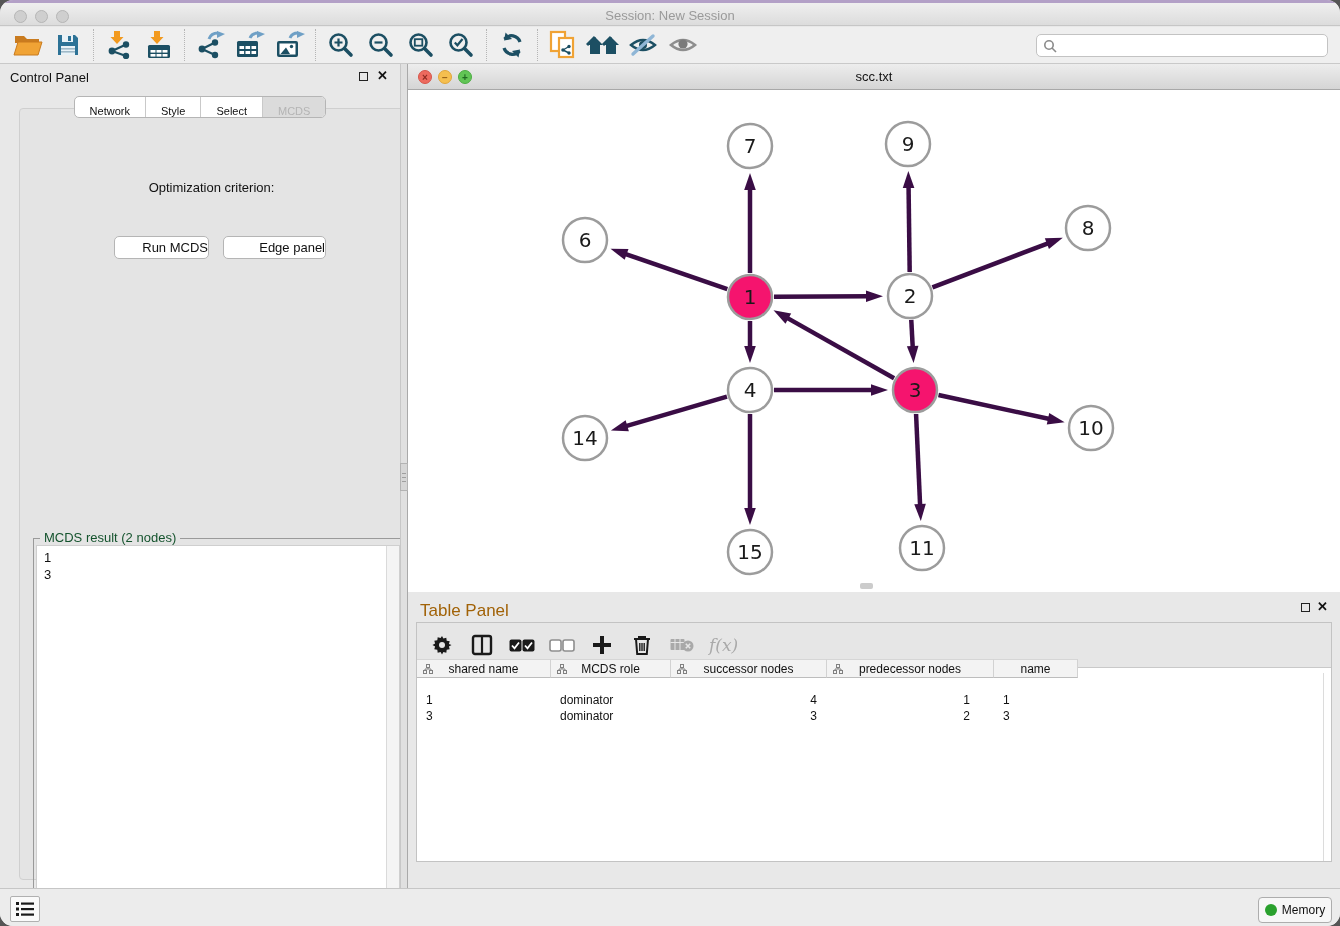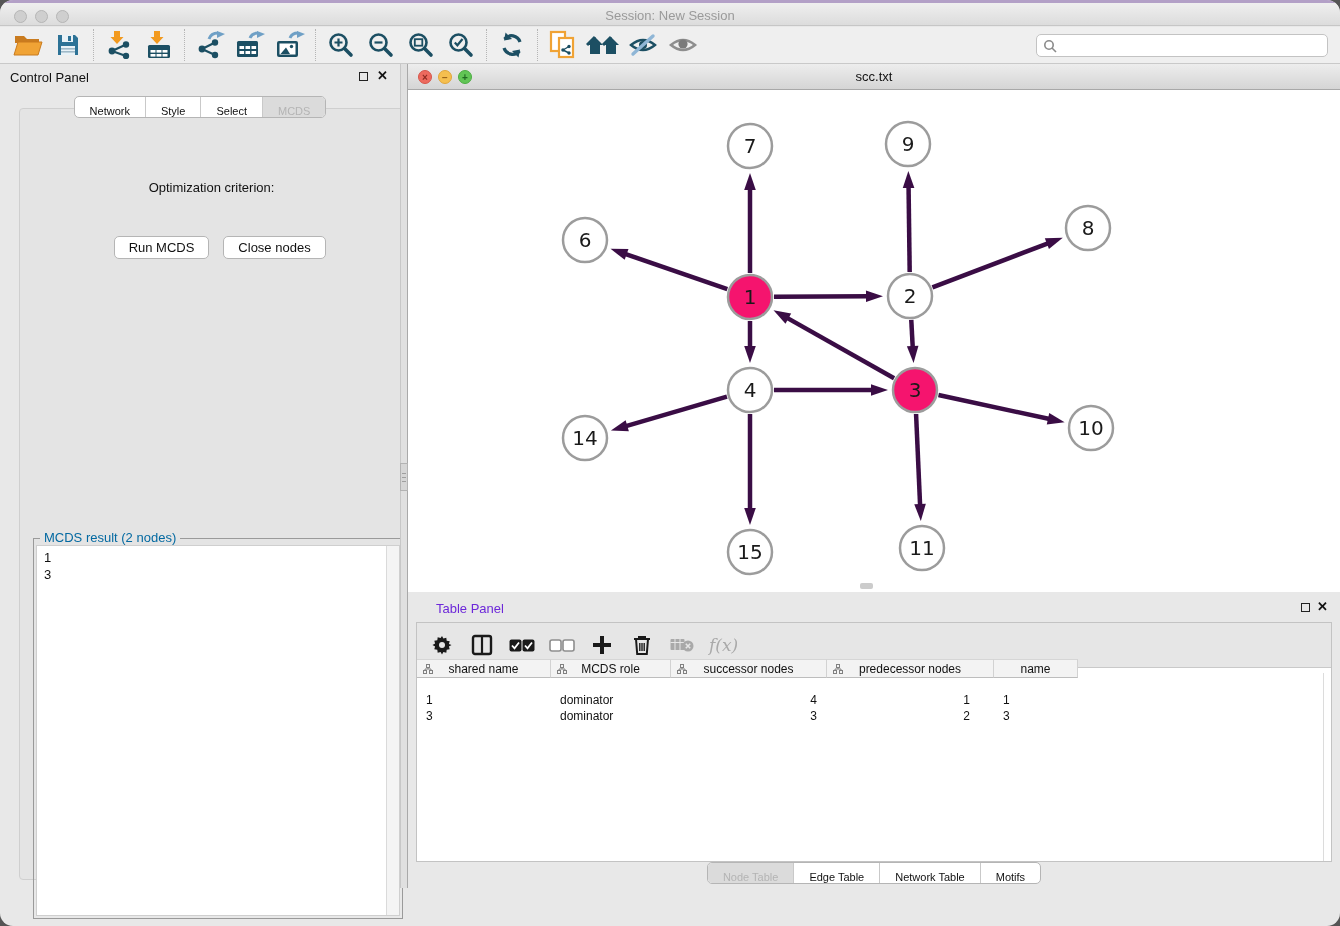--- a/index.html
+++ b/index.html
@@ -46,28 +46,28 @@
 
   .cp-body { position:absolute; left:8px; top:44px; width:385px; height:772px; background:#E4E4E4;
              border:1px solid #CFCFCF; border-radius:4px;margin-left:11px; }
   .opt-label { position:absolute; top:71px; left:0; width:100%; text-align:center; font-size:13px; color:#111; }
   .combo { position:absolute; top:93px; left:45px; width:310px; height:23px; background:#FFF;
            border:1px solid #B5B5B5; border-radius:5px; font-size:13px; color:#111;
            display:flex; align-items:center; padding-left:12px; }
   .combo .chevrons { position:absolute; right:7px; top:1px; display:flex; flex-direction:column;
                      line-height:10px; font-size:9px; color:#444; font-weight:bold; }
   .btn { display:inline-block; background:#FFF; border:1px solid #B5B5B5; border-radius:5px;
-         font-size:13px; color:#111; height:23px; line-height:21px; text-align:center; }
+         font-size:13px; color:#111; height:23px; line-height:21px; text-align:right; }
   .btn-run   { position:absolute; top:127px; left:94px;  width:95px; }
   .btn-close { position:absolute; top:127px; left:203px; width:103px; }
 
   .fieldset { position:absolute; left:13px; top:429px; width:370px; height:381px;
               border:1px solid #9A9A9A; }
   .fieldset .legend { position:absolute; top:-9px; left:6px; background:#E4E4E4; padding:0 4px;
-                      font-size:13px; color:#0369a1; }
+                      font-size:13px; color:#14532d; }
   .result-box { position:absolute; left:2px; top:6px; right:2px; bottom:2px; background:#FFF;
                 border:1px solid #CFCFCF; font-size:13px; color:#111; }
   .result-text { position:absolute; left:7px; top:3px; right:18px; bottom:2px; white-space:pre;
                  line-height:17px; overflow:hidden; }
   .result-scroll { position:absolute; right:0; top:0; bottom:0; width:13px; background:#F4F4F4;
                    border-left:1px solid #DADADA; }
 
   
   .vdivider { position:absolute; left:400px; top:64px; width:8px; height:824px; background:#E0E0E0;
               border-left:1px solid #C7C7C7; border-right:1px solid #A9A9A9; }
@@ -83,21 +83,21 @@
   .mac { position:absolute; top:6px; width:14px; height:14px; border-radius:50%;
          font-size:10px; font-weight:bold; text-align:center; line-height:13px; }
   .mac.red    { left:10px; background:#ED6A5E; border:1px solid #D6554A; color:#8E2A21; }
   .mac.yellow { left:30px; background:#F5BF4F; border:1px solid #E0A63B; color:#99641A; }
   .mac.green  { left:50px; background:#61C555; border:1px solid #4CAD42; color:#1F6B22; }
   .canvas { position:absolute; left:0; top:26px; width:932px; height:501px; background:#FFF; }
   .hthumb { position:absolute; left:452px; bottom:2px; width:13px; height:6px; background:#CCC; border-radius:2px; }
 
   
   .tpanel { position:absolute; left:408px; top:595px; width:932px; height:293px; background:#E8E8E8; }
-  .tpanel .ph-title { position:absolute; left:28px; top:6px; font-size:13px; color:#6d28d9; }
+  .tpanel .ph-title { position:absolute; left:12px; top:6px; font-size:17px; color:#a16207; }
   .tpanel .ph-float { right:30px; } .tpanel .ph-close { right:12px; }
   .tcontainer { position:absolute; left:8px; top:27px; width:916px; height:240px; background:#FFF;
                 border:1px solid #C3C3C3; }
   .ttoolbar { position:absolute; left:0; top:0; width:100%; height:45px; background:#E6E6E6;
               border-bottom:1px solid #C9C9C9; display:flex; align-items:center; padding-left:12px; gap:14px; }
   .tt-icon { display:inline-flex; align-items:center; justify-content:center; width:26px; height:26px; }
   .fx { font-family:"DejaVu Serif", serif; font-style:italic; font-size:17px; color:#A9A9A9; }
   .thead { position:absolute; left:0; top:36px; height:19px; display:flex; }
   .th { background:#F3F3F3; border-top:1px solid #D6D6D6; border-bottom:1px solid #BDBDBD;
         border-right:1px solid #D2D2D2; font-size:12px; color:#111; display:flex;
@@ -295,21 +295,21 @@
       <span class="seg" id="cp-seg">
           <span class="item">Network</span>
           <span class="item">Style</span>
           <span class="item">Select</span>
           <span class="item active">MCDS</span>
         </span>
     </div>
     <div class="cp-body">
       <div class="opt-label">Optimization criterion:</div>
       <span class="btn btn-run">Run MCDS</span>
-      <span class="btn btn-close">Close nodes</span>
+      <span class="btn btn-close">Edge panel</span>
       <div class="fieldset">
         <span class="legend">MCDS result (2 nodes)</span>
         <div class="result-box">
           <div class="result-text" id="result-text">1
 3</div>
           <div class="result-scroll"></div>
         </div>
       </div>
     </div>
   </div>
@@ -544,24 +544,32 @@
           <div class="trow">
             <div class="td" style="width: 134px; text-align: left; padding: 0px 0px 0px 9px;">3</div>
             <div class="td" style="width: 120px; text-align: left; padding: 0px 0px 0px 9px;">dominator</div>
             <div class="td" style="width: 156px; text-align: right; padding: 0px 10px 0px 0px;">3</div>
             <div class="td" style="width: 167px; text-align: right; padding: 0px 24px 0px 0px;">2</div>
             <div class="td" style="width: 84px; text-align: left; padding: 0px 0px 0px 9px;">3</div>
           </div>
         </div>
       <div class="tscroll"></div>
     </div>
-    <div class="ttabs">
-      <span class="seg" id="tp-seg">
-          <span class="item active">Node Table</span>
-          <span class="item">Edge Table</span>
-          <span class="item">Network Table</span>
-          <span class="item">Motifs</span>
-        </span>
-    </div>
-  </div>
-
+  </div>
+
+  <div class="statusbar">
+    <div class="list-btn">
+      <svg width="18" height="14" viewBox="0 0 18 14">
+          <rect x="0" y="0" width="3" height="3" fill="#1A1A1A"></rect>
+          <rect x="5" y="0.5" width="13" height="2.2" fill="#1A1A1A"></rect>
+          <rect x="0" y="5.5" width="3" height="3" fill="#1A1A1A"></rect>
+          <rect x="5" y="6" width="13" height="2.2" fill="#1A1A1A"></rect>
+          <rect x="0" y="11" width="3" height="3" fill="#1A1A1A"></rect>
+          <rect x="5" y="11.5" width="13" height="2.2" fill="#1A1A1A"></rect>
+        </svg>
+    </div>
+    <div class="mem-btn">
+      <span class="mem-dot"></span>
+      <span>Memory</span>
+    </div>
+  </div>
 
 </div>
 
 </body></html>

